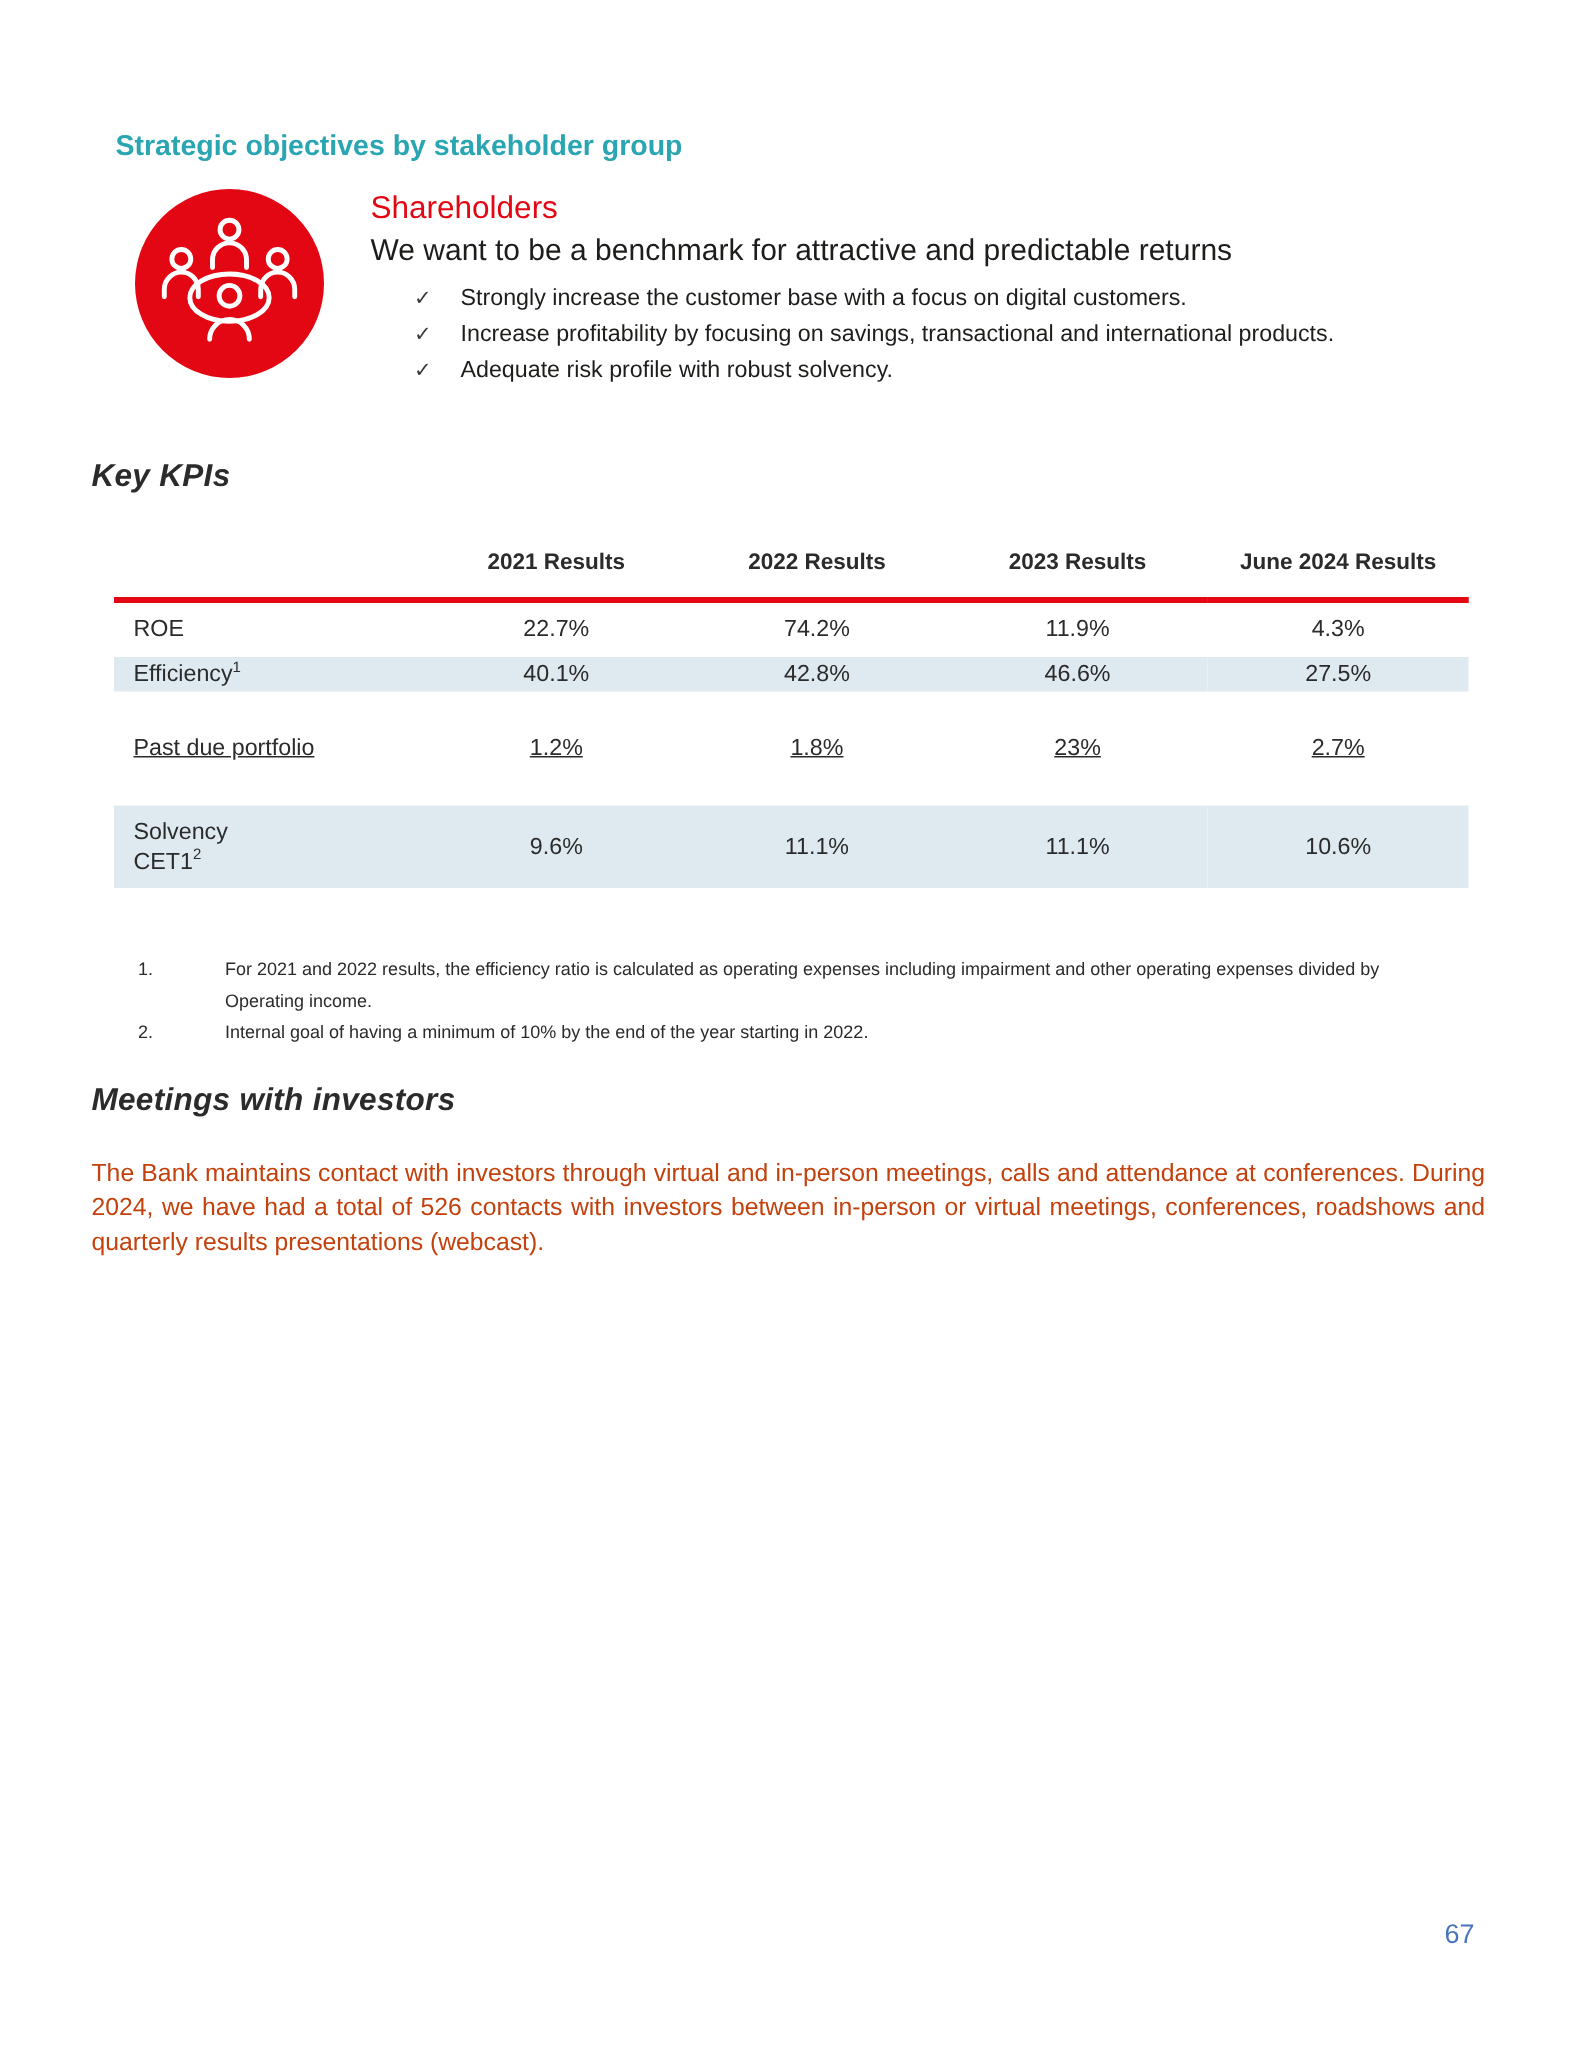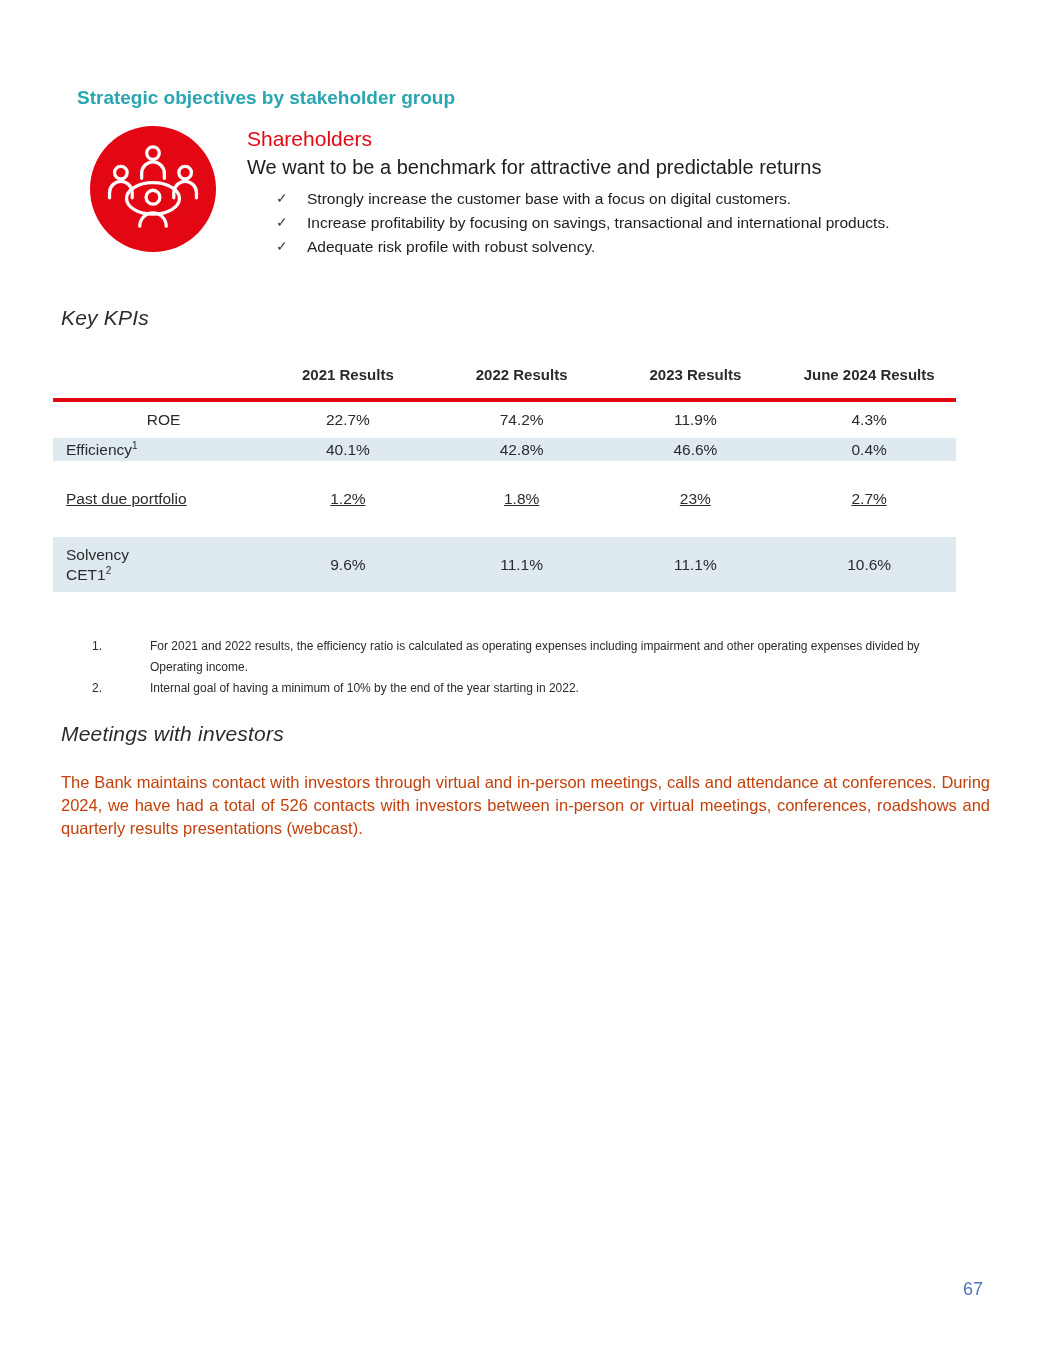--- a/index.html
+++ b/index.html
@@ -47,42 +47,42 @@
   .objective-list li {
     display: flex; font-size: 15.5px; line-height: 1.53; color: #1d1d1b;
   }
   .objective-list .check {
     width: 31px; flex: none; color: #3a3a3a; font-size: 14px; padding-top: 1px;
   }
   .objective-list .btxt { flex: 1; text-align: justify; }
 
   .section-heading {
     position: absolute; left: 61px;
-    margin: 0; font-size: 21px; font-weight: 400; font-style: italic;
+    margin: 0; font-size: 21px; font-weight: 700; font-style: italic;
     color: #2b2b2b; letter-spacing: 0.2px;
   }
   .key-kpis-heading { top: 306px; }
   .meetings-heading { top: 722px; }
 
-  .kpi-table-wrap { position: absolute; left: 53px; top: 366px; width: 903px; }
+  .kpi-table-wrap { position: absolute; left: 76px; top: 366px; width: 903px; }
   table { width: 100%; border-collapse: collapse; table-layout: fixed; }
   col.label-col { width: 208px; }
   thead th {
     font-size: 15px; font-weight: 700; color: #2b2b2b;
     padding: 0 0 15px 0; text-align: center;
     border-bottom: 4px solid var(--red);
   }
   thead th.empty { text-align: left; }
   tbody td {
     font-size: 15.5px; color: #2b2b2b; text-align: center;
     padding: 0; line-height: 1.25;
   }
   tbody td.label { text-align: left; padding-left: 13px; }
   tbody tr.shaded { background: var(--shaded); }
-  tbody tr.row-0 td { height: 38px; text-align: center; }
+  tbody tr.row-0 td { height: 38px; }
   tbody tr.row-1 td { height: 23px; margin-top: 48px; }
   tbody tr.row-2 td { height: 76px; text-decoration: underline; }
   tbody tr.row-3 td { height: 55px; }
   tbody sup { font-size: 10px; line-height: 0; }
 
   .footnotes {
     position: absolute; left: 92px; top: 636px; width: 872px;
     margin: 0; padding: 0; list-style: none;
   }
   .footnotes li {
@@ -175,21 +175,21 @@
           <td>22.7%</td>
           <td>74.2%</td>
           <td>11.9%</td>
           <td>4.3%</td>
         </tr>
         <tr class="row-1 shaded">
           <td class="label">Efficiency<sup>1</sup></td>
           <td>40.1%</td>
           <td>42.8%</td>
           <td>46.6%</td>
-          <td>0.4%</td>
+          <td>27.5%</td>
         </tr>
         <tr class="row-2">
           <td class="label">Past due portfolio</td>
           <td>1.2%</td>
           <td>1.8%</td>
           <td>23%</td>
           <td>2.7%</td>
         </tr>
         <tr class="row-3 shaded">
           <td class="label">Solvency<br>CET1<sup>2</sup></td>

